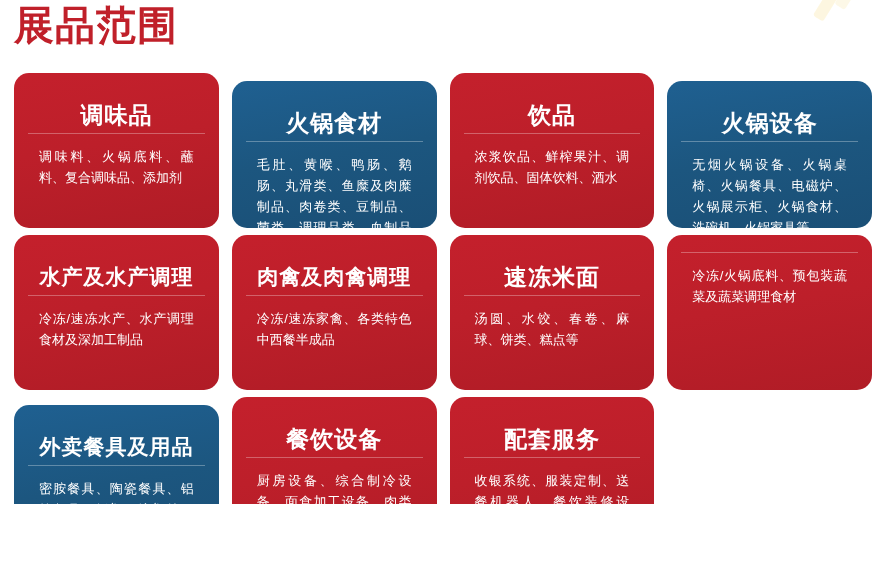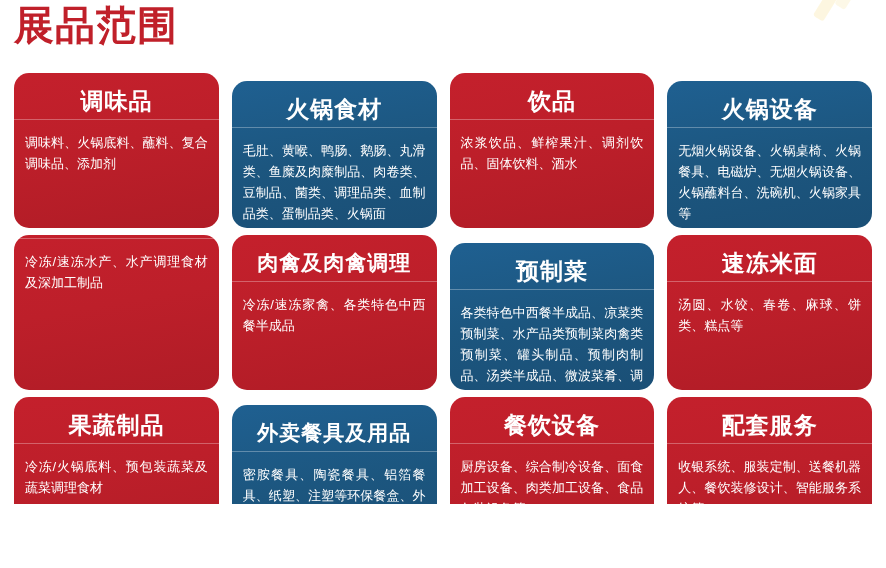--- a/index.html
+++ b/index.html
@@ -67,21 +67,21 @@
     grid-template-rows: 155px 155px 163px;
     column-gap: 13px;
     row-gap: 7px;
   }
 
   .card {
     border-radius: 15px;
     position: relative;
     overflow: hidden;
     box-sizing: border-box;
-    padding: 0;
+    padding: 14px;
   }
   .card.red {
     background: linear-gradient(170deg, #c4202c 0%, #bd1f2a 45%, #b01c26 100%);
   }
   .card.blue {
     background: linear-gradient(170deg, #1f6091 0%, #1c567f 50%, #1a4f76 100%);
     margin-top: 8px;
   }
 
   .card-title {
@@ -152,48 +152,43 @@
 
     <div class="card red">
       <div class="card-title">饮品</div>
       <div class="divider"></div>
       <div class="card-body">浓浆饮品、鲜榨果汁、调剂饮品、固体饮料、酒水</div>
     </div>
 
     <div class="card blue">
       <div class="card-title">火锅设备</div>
       <div class="divider"></div>
-      <div class="card-body">无烟火锅设备、火锅桌椅、火锅餐具、电磁炉、无烟火锅设备、火锅蘸料台、洗碗机、火锅家具等</div>
-    </div>
-
-    <div class="card red">
+      <div class="card-body">无烟火锅设备、火锅桌椅、火锅餐具、电磁炉、火锅展示柜、火锅食材、洗碗机、火锅家具等</div>
+    </div>
+
+    <div class="card red">
+      <div class="card-title small">水产及水产调理</div>
       <div class="divider"></div>
       <div class="card-body">冷冻/速冻水产、水产调理食材及深加工制品</div>
     </div>
 
     <div class="card red">
       <div class="card-title small">肉禽及肉禽调理</div>
       <div class="divider"></div>
       <div class="card-body">冷冻/速冻家禽、各类特色中西餐半成品</div>
     </div>
 
-    <div class="card blue">
-      <div class="card-title">预制菜</div>
-      <div class="divider"></div>
-      <div class="card-body">各类特色中西餐半成品、凉菜类预制菜、水产品类预制菜肉禽类预制菜、罐头制品、预制肉制品、汤类半成品、微波菜肴、调理即食食品等</div>
-    </div>
 
     <div class="card red">
       <div class="card-title">速冻米面</div>
       <div class="divider"></div>
       <div class="card-body">汤圆、水饺、春卷、麻球、饼类、糕点等</div>
     </div>
 
     <div class="card red">
-      <div class="card-title">果蔬制品</div>
       <div class="divider"></div>
       <div class="card-body">冷冻/火锅底料、预包装蔬菜及蔬菜调理食材</div>
     </div>
 
     <div class="card blue">
       <div class="card-title small">外卖餐具及用品</div>
       <div class="divider"></div>
       <div class="card-body">密胺餐具、陶瓷餐具、铝箔餐具、纸塑、注塑等环保餐盒、外卖包装袋、打包设备等</div>
     </div>
 

